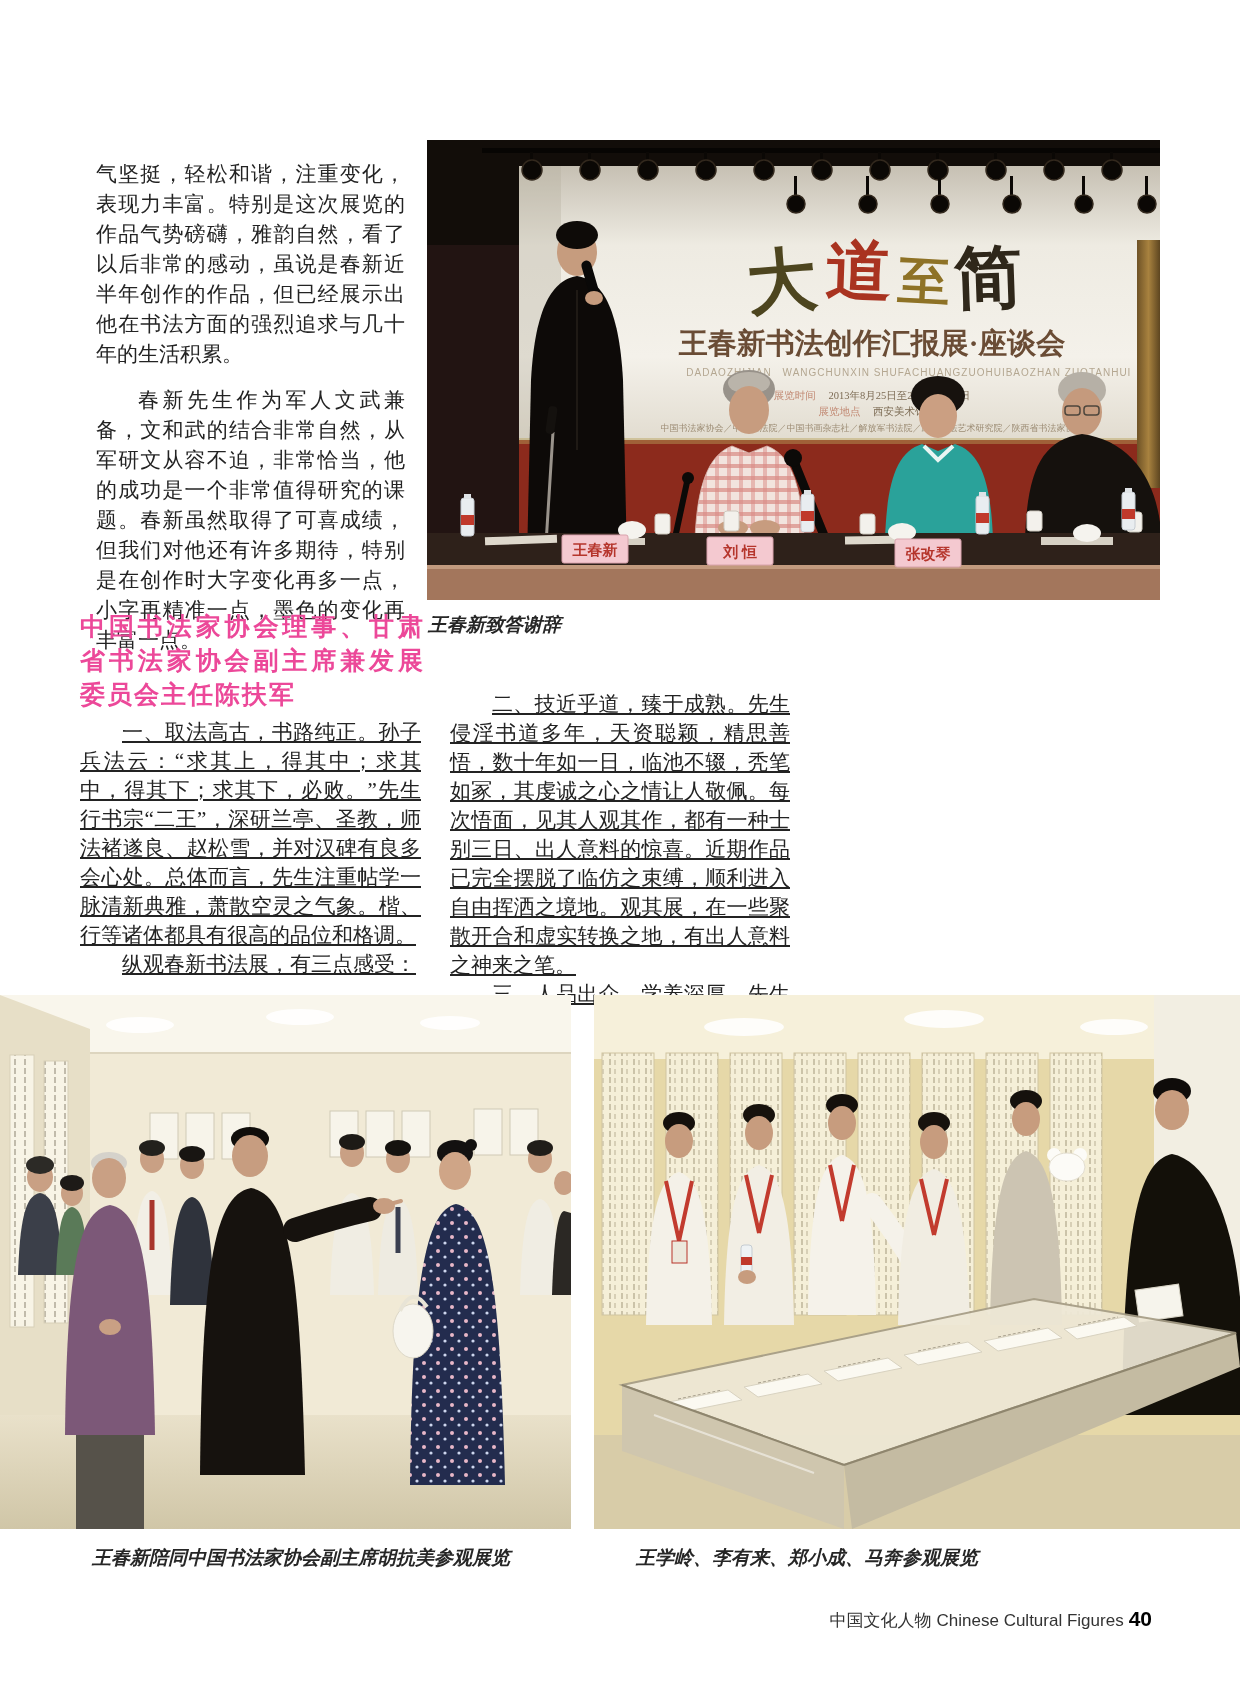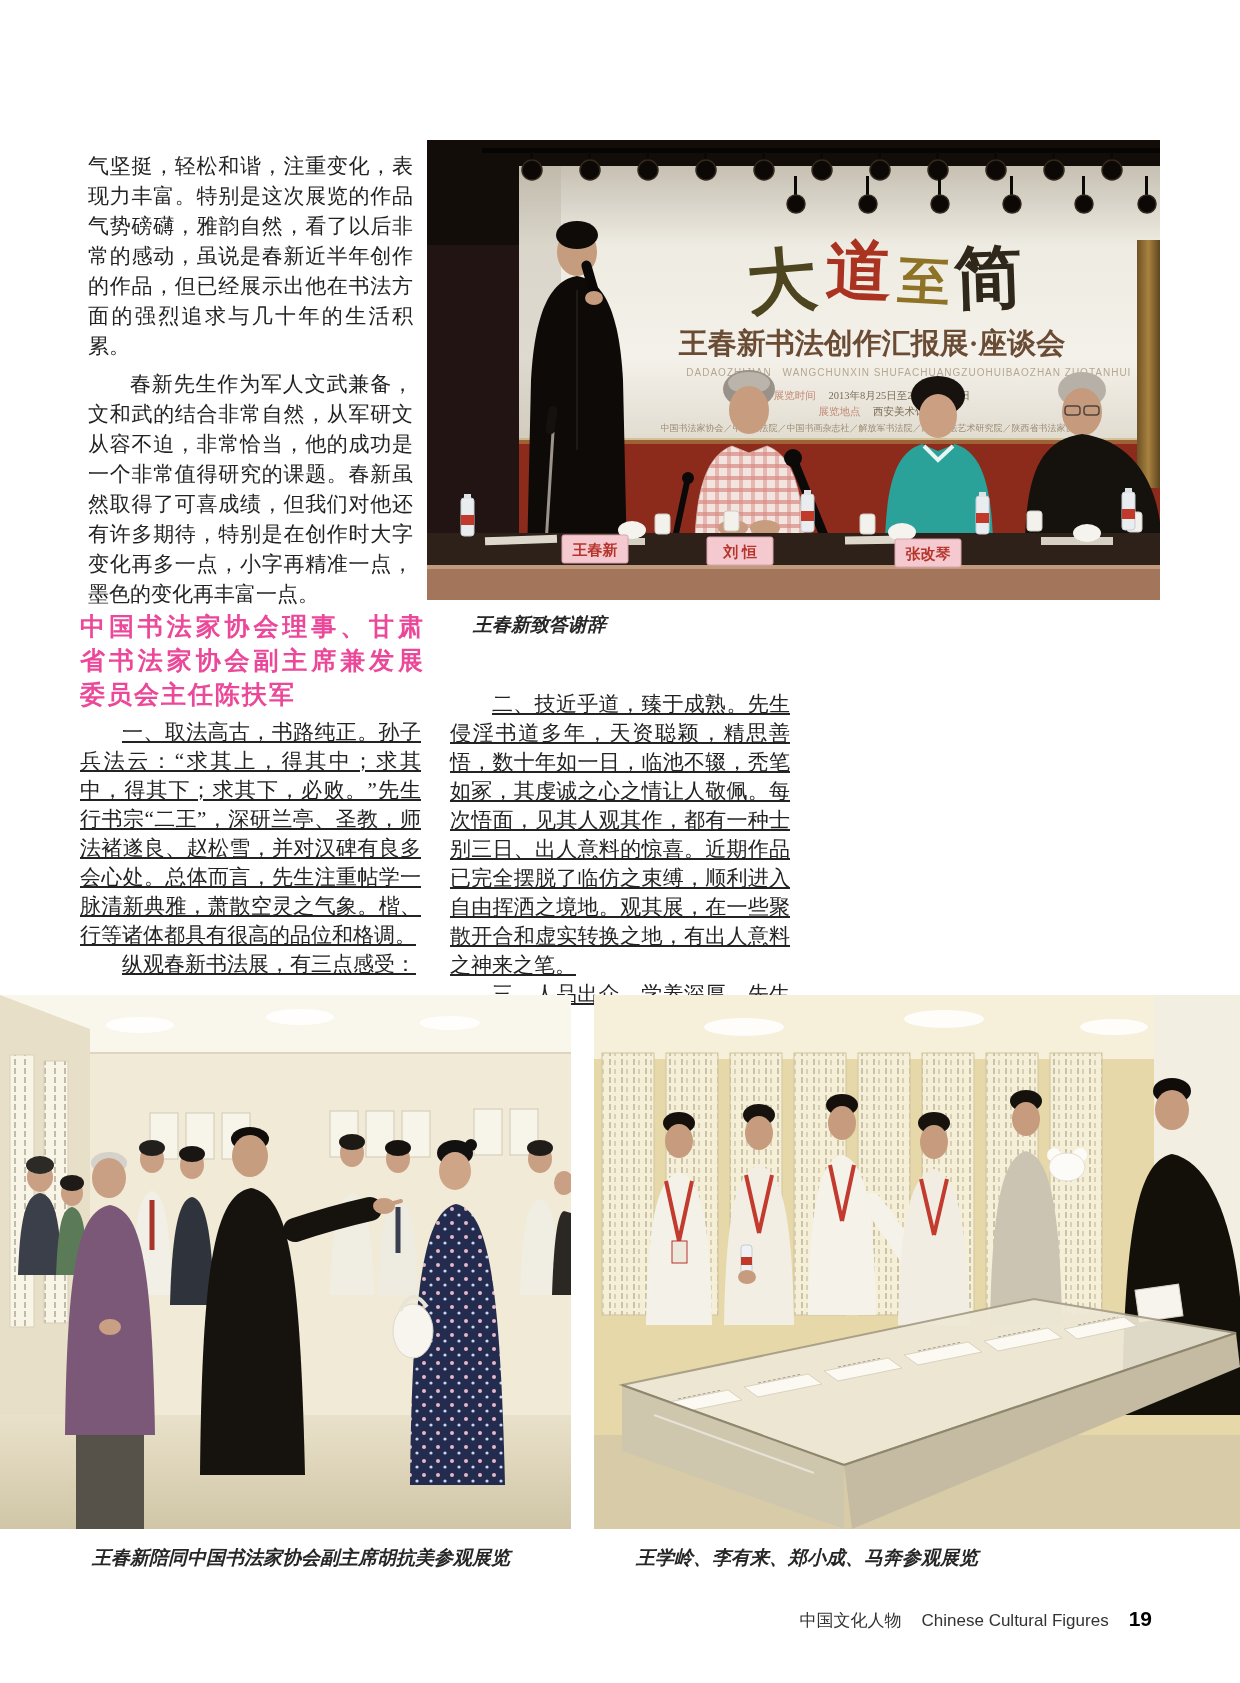--- a/index.html
+++ b/index.html
@@ -1,29 +1,29 @@
 <!DOCTYPE html>
 <html><head>
 <meta charset="utf-8">
 <style>
   html,body{margin:0;padding:0;background:#888;}
   .page{position:relative;width:1240px;height:1683px;background:#ffffff;margin:0 auto;
         font-family:"Liberation Serif","DejaVu Serif",serif;overflow:hidden;}
   .abs{position:absolute;}
   .body-text{font-size:21px;line-height:30px;color:#232323;text-align:justify;}
-  .body-text p{margin:8px;}
+  .body-text p{margin:16px;}
   .sec-text{font-size:21px;line-height:29px;color:#232323;text-align:justify;}
   .sec-text p{margin:0;text-decoration:underline;}
   .indent{text-indent:2em;}
   .heading{font-family:Liberation Mono, monospace;font-weight:bold;
            font-size:25px;line-height:34px;letter-spacing:2px;color:#ec4899;text-align:justify;}
   .caption{font-style:italic;font-weight:bold;font-size:19px;color:#262626;
            font-family:"Liberation Serif","DejaVu Serif",serif;}
   .footer{font-family:"Liberation Sans","DejaVu Sans",sans-serif;font-size:17px;color:#333;
-          display:flex;align-items:baseline;gap:20px;text-align:center;}
+          display:flex;align-items:baseline;gap:5px;text-align:center;}
   .footer .pagenum{font-weight:bold;font-size:21px;color:#000;}
   figure{margin:0;}
   svg{display:block;}
 </style>
 </head>
 <body>
 
 <div class="page">
 
   <section class="abs body-text" style="left:80px;top:143px;width:341px;">
@@ -225,21 +225,21 @@
         <rect x="135" y="395" width="66" height="28" rx="2" fill="#f4c9d0" stroke="#d9a3ad"></rect>
         <text x="168" y="415" fill="#b5352c">王春新</text>
         <rect x="280" y="397" width="66" height="28" rx="2" fill="#f4c9d0" stroke="#d9a3ad"></rect>
         <text x="313" y="417" fill="#b5352c">刘 恒</text>
         <rect x="468" y="399" width="66" height="28" rx="2" fill="#f4c9d0" stroke="#d9a3ad"></rect>
         <text x="501" y="419" fill="#b5352c">张改琴</text>
       </g>
     </svg>
   </figure>
 
-  <div class="abs caption" style="left:473px;top:612px;text-align:right;">王春新致答谢辞</div>
+  <div class="abs caption" style="left:428px;top:612px;text-align:right;">王春新致答谢辞</div>
 
   <h2 class="abs heading" style="left:80px;top:612px;width:345px;margin:0;">中国书法家协会理事、甘肃省书法家协会副主席兼发展委员会主任陈扶军</h2>
 
   <section class="abs sec-text" style="left:80px;top:718px;width:341px;">
     <p class="indent">一、取法高古，书路纯正。孙子兵法云：“求其上，得其中；求其中，得其下；求其下，必败。”先生行书宗“二王”，深研兰亭、圣教，师法褚遂良、赵松雪，并对汉碑有良多会心处。总体而言，先生注重帖学一脉清新典雅，萧散空灵之气象。楷、行等诸体都具有很高的品位和格调。</p>
     <p class="indent">纵观春新书法展，有三点感受：</p>
   </section>
 
   <section class="abs sec-text" style="left:450px;top:690px;width:340px;">
     <p class="indent">二、技近乎道，臻于成熟。先生侵淫书道多年，天资聪颖，精思善悟，数十年如一日，临池不辍，秃笔如冢，其虔诚之心之情让人敬佩。每次悟面，见其人观其作，都有一种士别三日、出人意料的惊喜。近期作品已完全摆脱了临仿之束缚，顺利进入自由挥洒之境地。观其展，在一些聚散开合和虚实转换之地，有出人意料之神来之笔。</p>
@@ -445,16 +445,16 @@
       </g>
     </svg>
   </figure>
 
   <div class="abs caption" style="left:636px;top:1545px;">王学岭、李有来、郑小成、马奔参观展览</div>
   <div class="abs caption" style="left:92px;top:1545px;">王春新陪同中国书法家协会副主席胡抗美参观展览</div>
 
   <div class="abs footer" style="right:88px;top:1607px;">
     <span>中国文化人物</span>
     <span>Chinese Cultural Figures</span>
-    <span class="pagenum">19</span>
+    <span class="pagenum">40</span>
   </div>
 
 </div>
 
 </body></html>

